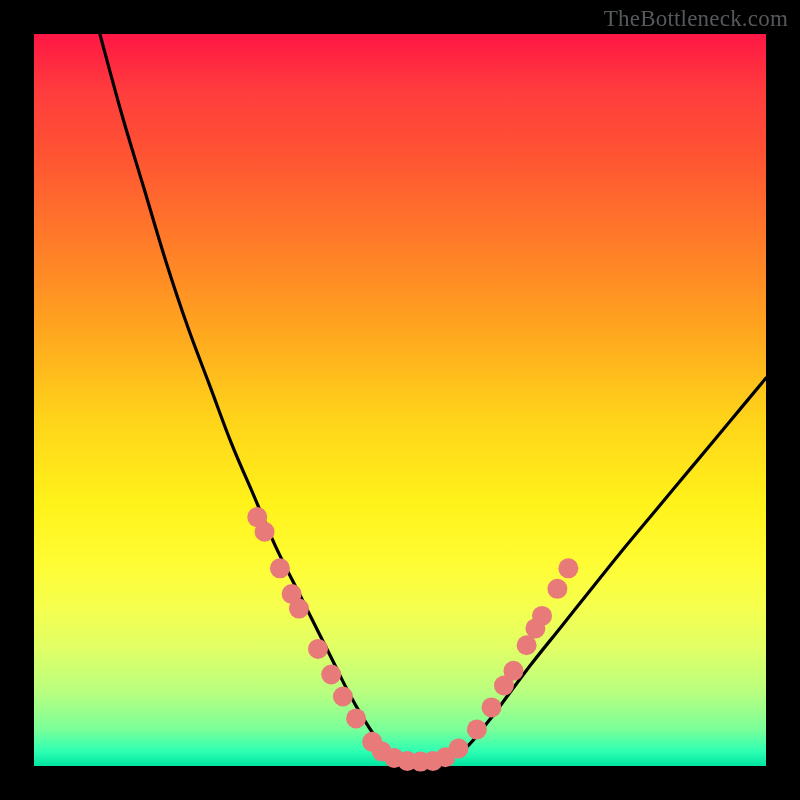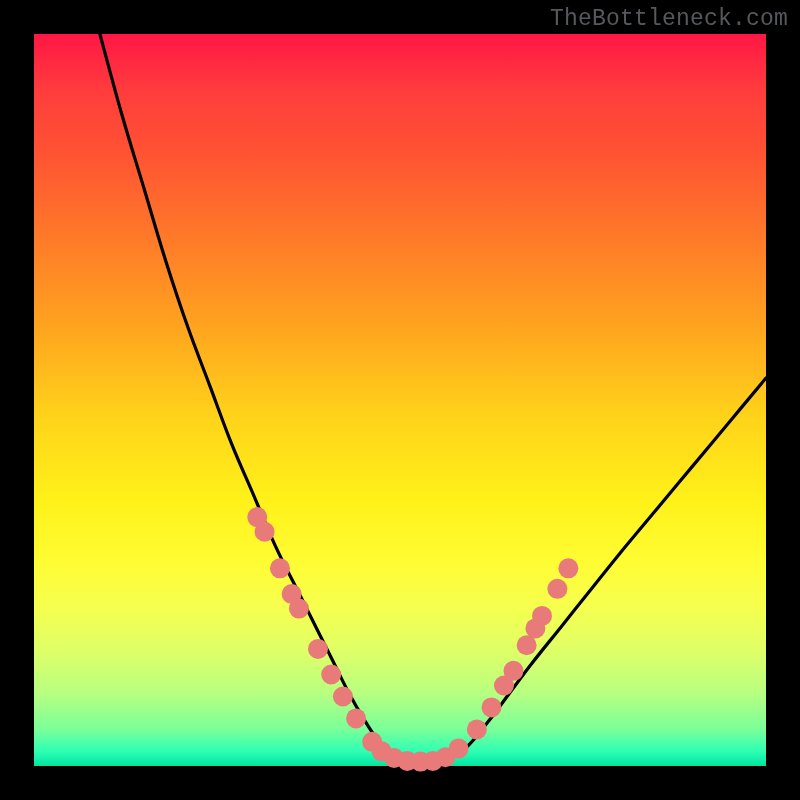--- a/index.html
+++ b/index.html
@@ -39,21 +39,21 @@
       #b8ff80 90%,
       #7aff99 95%,
       #2effb3 98%,
       #00e4a0 100%
     );
   }
   .watermark {
     position: absolute;
     top: 6px;
     right: 12px;
-    font-family: Liberation Mono, monospace;
+    font-family: Liberation Serif, serif;
     font-size: 23px;
     color: #56595c;
     letter-spacing: 0.2px;
   }
   svg.curve {
     position: absolute;
     top: 0;
     left: 0;
     width: 732px;
     height: 732px;

